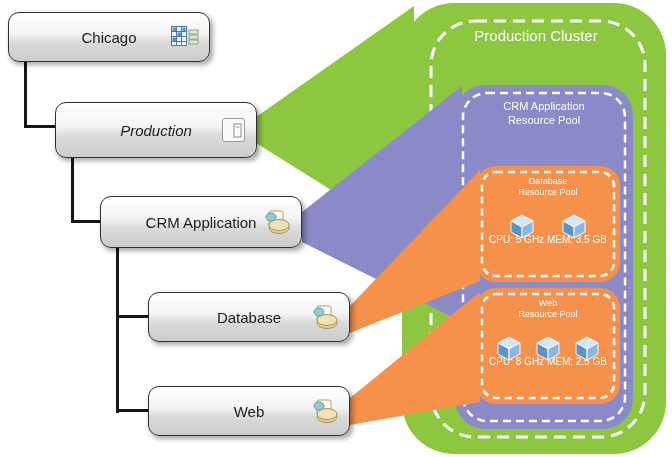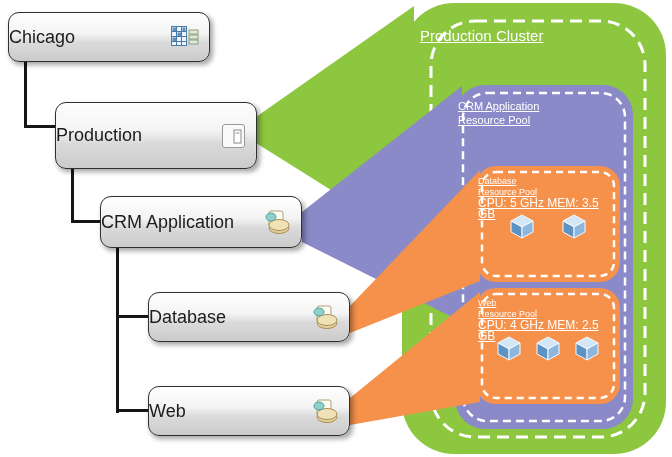--- a/index.html
+++ b/index.html
@@ -10,31 +10,31 @@
   .shapes { position:absolute; left:0; top:0; z-index:1; }
 
   
   .node {
     position:absolute; z-index:3;
     border:1.5px solid #2f2f2f; border-radius:11px;
     background:linear-gradient(180deg,#fefefe 0%,#f4f4f4 42%,#dadada 62%,#cbcbcb 100%);
     box-shadow:2.5px 3px 5px rgba(0,0,0,.35), inset 0 1px 1px #ffffff;
     display:flex; align-items:center;
   }
-  .node-label { position:absolute; left:0; right:0; text-align:left; font-size:18px; color:#1c1c1c; }
+  .node-label { position:absolute; left:0; right:0; text-align:center; font-size:15px; color:#1c1c1c; }
   .node-icon { position:absolute; right:9px; top:50%; transform:translateY(-50%); line-height:0; }
 
   .connector { position:absolute; background:#161616; z-index:2; }
 
   
-  .overlay { position:absolute; color:#ffffff; text-align:left; z-index:2;text-decoration:underline; }
+  .overlay { position:absolute; color:#ffffff; text-align:center; z-index:2; }
   .cluster-header { font-size:15px; line-height:20px; }
   .crm-header { font-size:11px; line-height:13.5px; }
   .pool-header { font-size:9px; line-height:11px; }
-  .pool-header .specs { font-size:12px; }
+  .pool-header .specs { font-size:10px;margin-top:36px; }
 
   .vm-row { position:absolute; display:flex; justify-content:center; align-items:flex-end; z-index:2; }
   .vm { line-height:0; }
 </style>
 </head>
 <body>
 
 <div class="stage">
 
   <svg class="shapes" width="672" height="457" viewBox="0 0 672 457">
@@ -68,21 +68,21 @@
 
   <div class="overlay pool-header" style="left:478px; top:176px; width:140px;">
     <div>Database</div>
     <div>Resource Pool</div>
     <div class="specs">CPU: 5 GHz MEM: 3.5 GB</div>
   </div>
 
   <div class="overlay pool-header" style="left:478px; top:298px; width:140px;">
     <div>Web</div>
     <div>Resource Pool</div>
-    <div class="specs">CPU: 4 GHz MEM: 2.5 GB</div>
+    <div class="specs">CPU: 8 GHz MEM: 2.5 GB</div>
   </div>
 
   <div class="vm-row" style="left:482px; top:212px; width:132px; gap:22px;">
       <span class="vm"><svg width="30" height="28" viewBox="0 0 30 28">
           <polygon points="4,9 15,3 26,9 15,15" fill="#d3e6f5" stroke="#f7fbff"></polygon>
           <polygon points="4,9 15,15 15,26 4,20" fill="#5d92c4" stroke="#f7fbff"></polygon>
           <polygon points="15,15 26,9 26,20 15,26" fill="#8cb6dd" stroke="#f7fbff"></polygon>
         </svg></span>
       <span class="vm"><svg width="30" height="28" viewBox="0 0 30 28">
           <polygon points="4,9 15,3 26,9 15,15" fill="#d3e6f5" stroke="#f7fbff"></polygon>
@@ -134,21 +134,21 @@
         </g>
         <g fill="#dfe8d8" stroke="#8aa07a">
           <rect x="19" y="6" width="9" height="4"></rect>
           <rect x="19" y="11" width="9" height="4"></rect>
           <rect x="19" y="16" width="9" height="4"></rect>
         </g>
       </svg>
     </span>
   </div>
 
-  <div class="node" style="left:55px; top:102px; width:202px; height:67px;">
+  <div class="node" style="left:55px; top:102px; width:202px; height:56px;font-style:italic;">
     <span class="node-label">Production</span>
     <span class="node-icon">
       <svg width="26" height="28" viewBox="0 0 26 28">
         <rect x="1.5" y="2.5" width="22" height="23" rx="2.5" fill="#fafafa" stroke="#9a9a9a"></rect>
         <rect x="13" y="8" width="7" height="13" fill="#ffffff" stroke="#8a8a8a"></rect>
         <rect x="14.5" y="10" width="4" height="2" fill="#c9c9c9"></rect>
       </svg>
     </span>
   </div>
 

